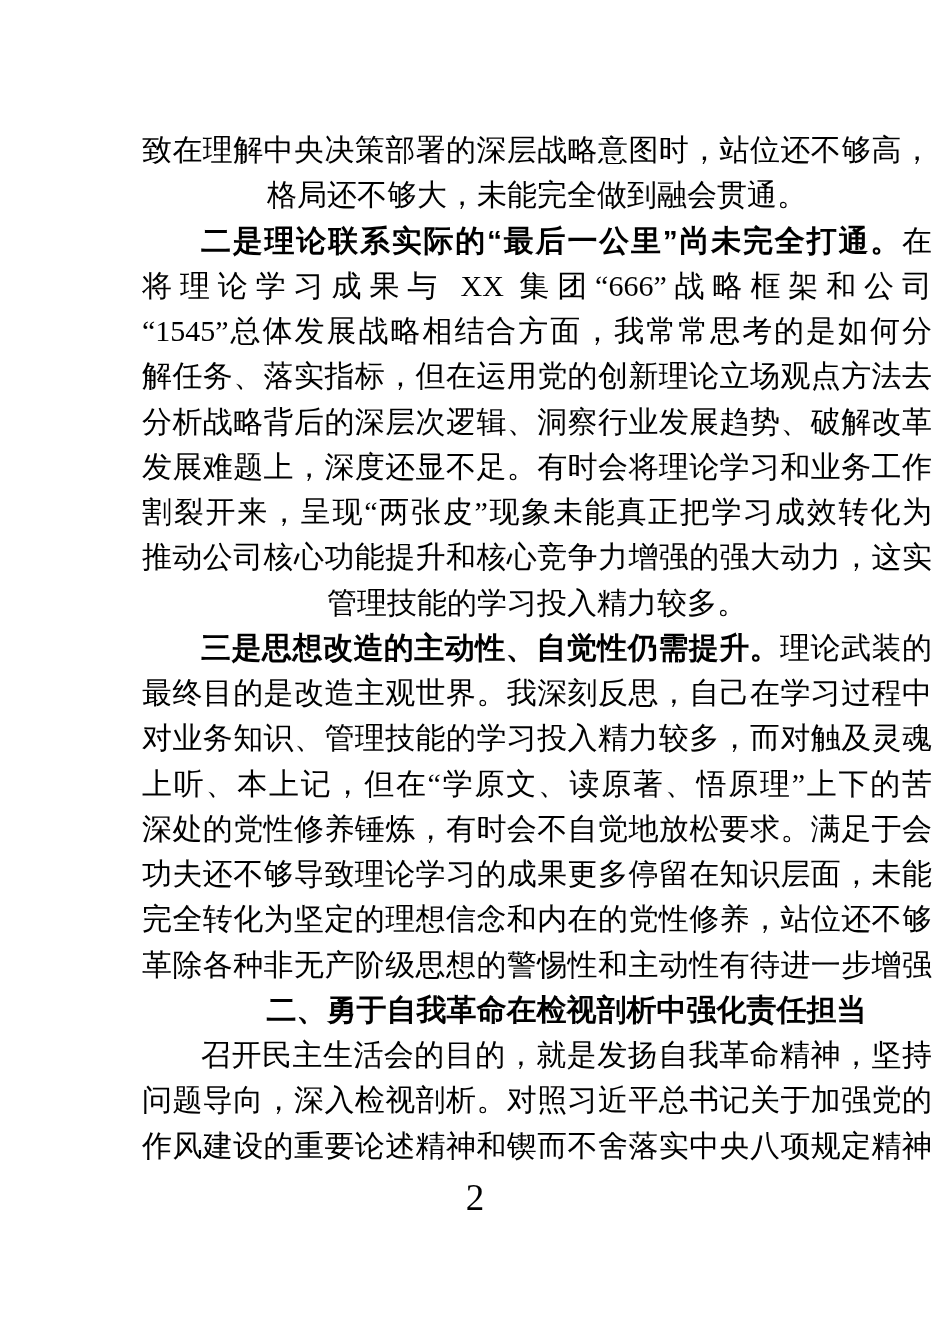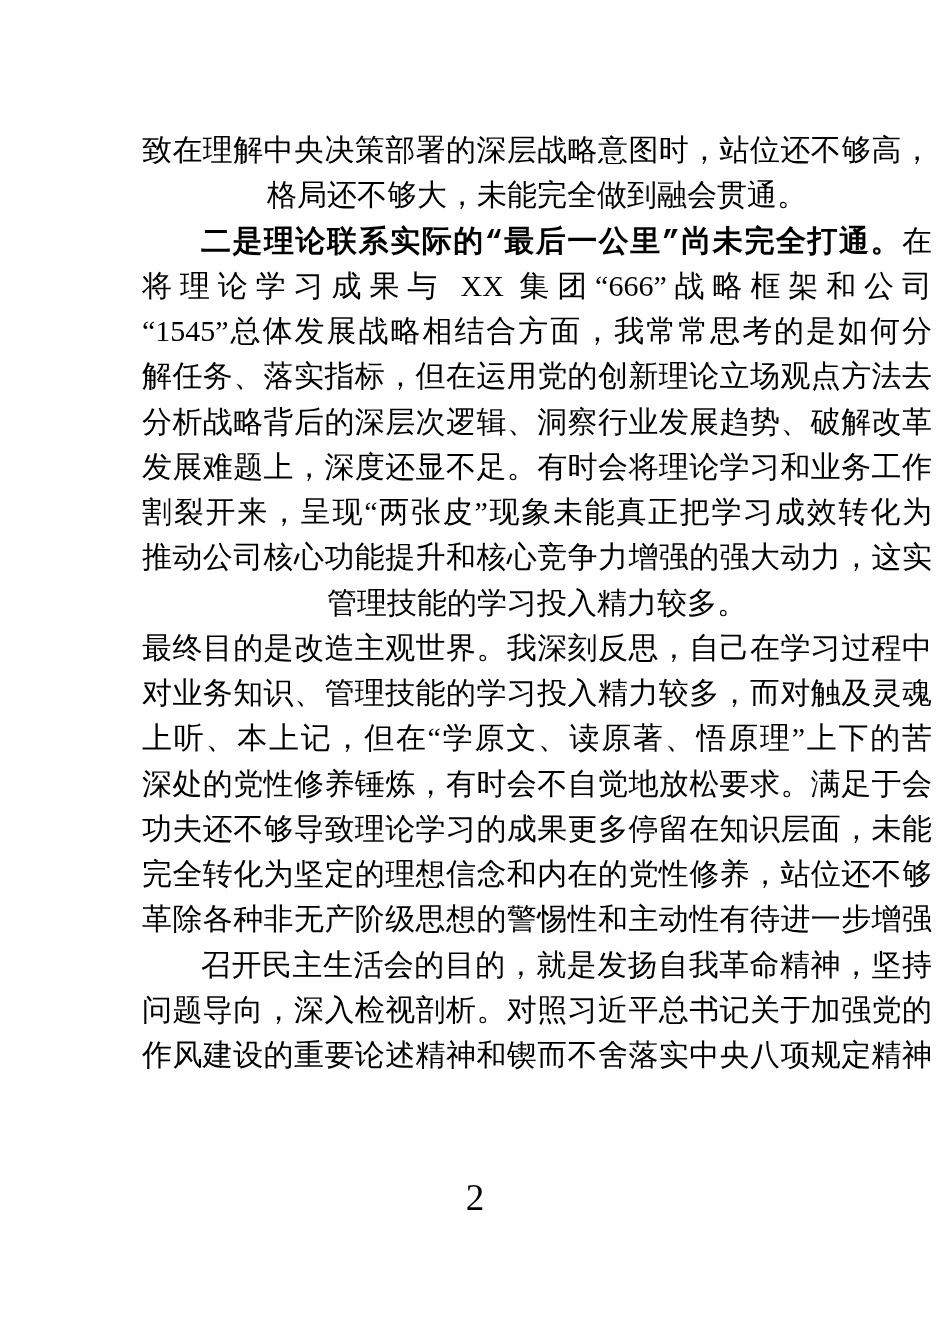--- a/index.html
+++ b/index.html
@@ -36,21 +36,21 @@
     text-justify: inter-character;
   }
   .line.indent {
     text-indent: 59px;
   }
   .seg-regular {
     font-family: "Liberation Serif", serif;
     font-weight: 400;
   }
   .seg-bold {
-    font-family: Liberation Mono, monospace;
+    font-family: Liberation Sans, sans-serif;
     font-weight: 700;
   }
   .seg-heading {
     font-family: "Liberation Sans", sans-serif;
     font-weight: 700;
   }
   .footer {
     position: absolute;
     left: 0;
     top: 1178px;
@@ -70,25 +70,27 @@
       <div class="line"><span class="seg-regular">格局还不够大，未能完全做到融会贯通。</span></div>
       <div class="line justify indent"><span class="seg-bold">二是理论联系实际的“最后一公里”尚未完全打通。</span><span class="seg-regular">在</span></div>
       <div class="line justify"><span class="seg-regular">将理论学习成果与 XX 集团“666”战略框架和公司</span></div>
       <div class="line justify"><span class="seg-regular">“1545”总体发展战略相结合方面，我常常思考的是如何分</span></div>
       <div class="line justify"><span class="seg-regular">解任务、落实指标，但在运用党的创新理论立场观点方法去</span></div>
       <div class="line justify"><span class="seg-regular">分析战略背后的深层次逻辑、洞察行业发展趋势、破解改革</span></div>
       <div class="line justify"><span class="seg-regular">发展难题上，深度还显不足。有时会将理论学习和业务工作</span></div>
       <div class="line justify"><span class="seg-regular">割裂开来，呈现“两张皮”现象未能真正把学习成效转化为</span></div>
       <div class="line justify"><span class="seg-regular">推动公司核心功能提升和核心竞争力增强的强大动力，这实</span></div>
       <div class="line"><span class="seg-regular">管理技能的学习投入精力较多。</span></div>
+      <div class="line justify indent"><span class="seg-bold">三是思想改造的主动性、自觉性仍需提升。</span><span class="seg-regular">理论武装的</span></div>
       <div class="line justify"><span class="seg-regular">最终目的是改造主观世界。我深刻反思，自己在学习过程中</span></div>
       <div class="line justify"><span class="seg-regular">对业务知识、管理技能的学习投入精力较多，而对触及灵魂</span></div>
       <div class="line justify"><span class="seg-regular">上听、本上记，但在“学原文、读原著、悟原理”上下的苦</span></div>
       <div class="line justify"><span class="seg-regular">深处的党性修养锤炼，有时会不自觉地放松要求。满足于会</span></div>
       <div class="line justify"><span class="seg-regular">功夫还不够导致理论学习的成果更多停留在知识层面，未能</span></div>
       <div class="line justify"><span class="seg-regular">完全转化为坚定的理想信念和内在的党性修养，站位还不够高</span></div>
       <div class="line justify"><span class="seg-regular">革除各种非无产阶级思想的警惕性和主动性有待进一步增强</span></div>
+      <div class="line indent"><span class="seg-heading">二、勇于自我革命在检视剖析中强化责任担当</span></div>
       <div class="line justify indent"><span class="seg-regular">召开民主生活会的目的，就是发扬自我革命精神，坚持</span></div>
       <div class="line justify"><span class="seg-regular">问题导向，深入检视剖析。对照习近平总书记关于加强党的</span></div>
       <div class="line justify"><span class="seg-regular">作风建设的重要论述精神和锲而不舍落实中央八项规定精神</span></div>
     </div>
   <div class="footer">2</div>
 </div>
 
 </body></html>

